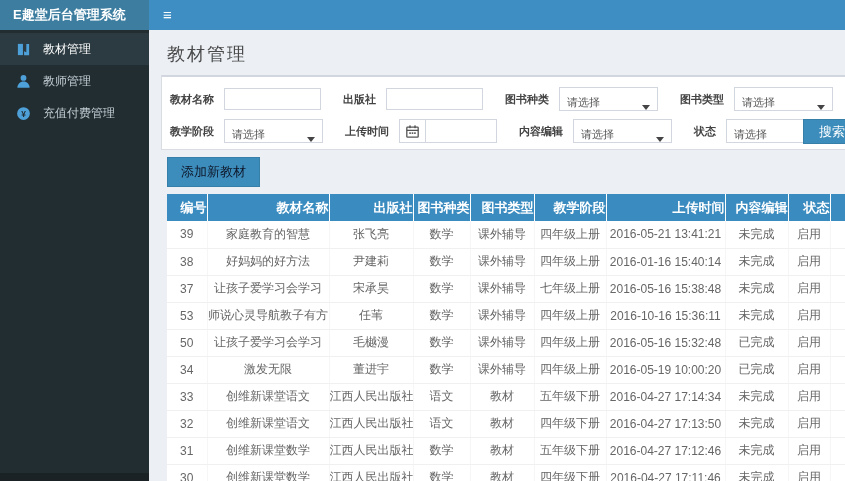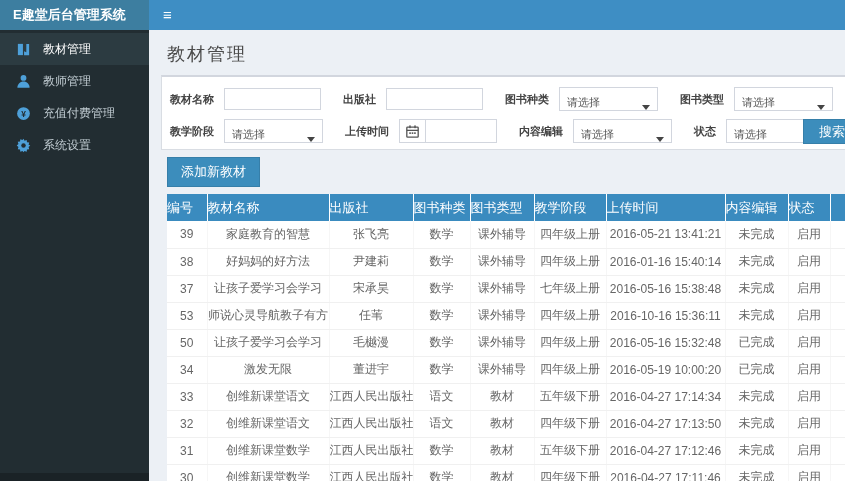--- a/index.html
+++ b/index.html
@@ -50,29 +50,29 @@
     border-right:4px solid transparent; border-top:5px solid #444; }
   .date-addon { width:26px; height:24px; border:1px solid #d2d6de; border-right:none;
     background:#fff; display:flex; align-items:center; justify-content:center; color:#555; }
   .dinput { width:72px; height:24px; border:1px solid #d2d6de; background:#fff;
     font-size:12px; padding:0 4px; outline:none; }
   .btn-search { position:absolute; left:641px; top:42px; width:58px; height:25px;
     background:var(--primary,#3c8dbc); border:1px solid #367fa9; color:#fff;
     font-size:13px; cursor:pointer; font-family:inherit; }
 
   .btn-add { display:block; background:var(--primary,#3c8dbc); border:1px solid #367fa9;
-    color:#ffffff; font-size:13px; padding:5px 13px; margin:7px 0 7px 6px; cursor:pointer;
+    color:#0f172a; font-size:13px; padding:5px 13px; margin:7px 0 7px 6px; cursor:pointer;
     font-family:inherit; }
 
   
   table.grid { border-collapse:collapse; table-layout:fixed; width:783px;
     margin-left:6px; background:#fff; }
   table.grid th { background:var(--table-header-bg,#3a8bbf); color:#fff; font-size:13px;
-    font-weight:normal; height:27px; border-right:1px solid rgba(255,255,255,.55);
-    text-align:left; overflow:hidden; white-space:nowrap; }
+    font-weight:bold; height:27px; border-right:1px solid rgba(255,255,255,.55);
+    text-align:right; overflow:hidden; white-space:nowrap; }
   table.grid td { height:27px; font-size:12px; color:#666; text-align:center;
     border-bottom:1px solid #f0f0f0; border-right:1px solid #f6f6f6;
     overflow:hidden; white-space:nowrap; background:#fff; }
   td.action-cell { text-align:left; padding-left:5px; }
 </style>
 </head>
 <body>
 
 <div class="logo">
   <span>E趣堂后台管理系统</span>
@@ -103,29 +103,20 @@
         <span>教师管理</span>
       </div>
       <div class="sitem">
         <span class="icon">
           <svg width="15" height="15" viewBox="0 0 16 16" fill="currentColor">
             <circle cx="8" cy="8" r="6.8"></circle>
             <text x="8" y="11.2" text-anchor="middle" font-size="9" font-weight="bold" fill="#222d32">¥</text>
           </svg>
         </span>
         <span>充值付费管理</span>
-      </div>
-      <div class="sitem">
-        <span class="icon">
-          <svg width="15" height="15" viewBox="0 0 16 16" fill="currentColor">
-            <path d="M8 .8l1.1 2.1 2.3-.7.3 2.4 2.4.3-.7 2.3L15.2 8l-1.8 1.6.7 2.3-2.4.3-.3 2.4-2.3-.7L8 15.2 6.9 13.9l-2.3.7-.3-2.4-2.4-.3.7-2.3L.8 8l1.8-1.6-.7-2.3 2.4-.3.3-2.4 2.3.7z"></path>
-            <circle cx="8" cy="8" r="2.4" fill="#222d32"></circle>
-          </svg>
-        </span>
-        <span>系统设置</span>
       </div>
     </nav>
   <div class="sfooter"></div>
 </aside>
 
 <main class="content">
   <h1 class="ptitle">教材管理</h1>
 
   <section class="filter-box">
     <div class="frow" id="filter-row1">

